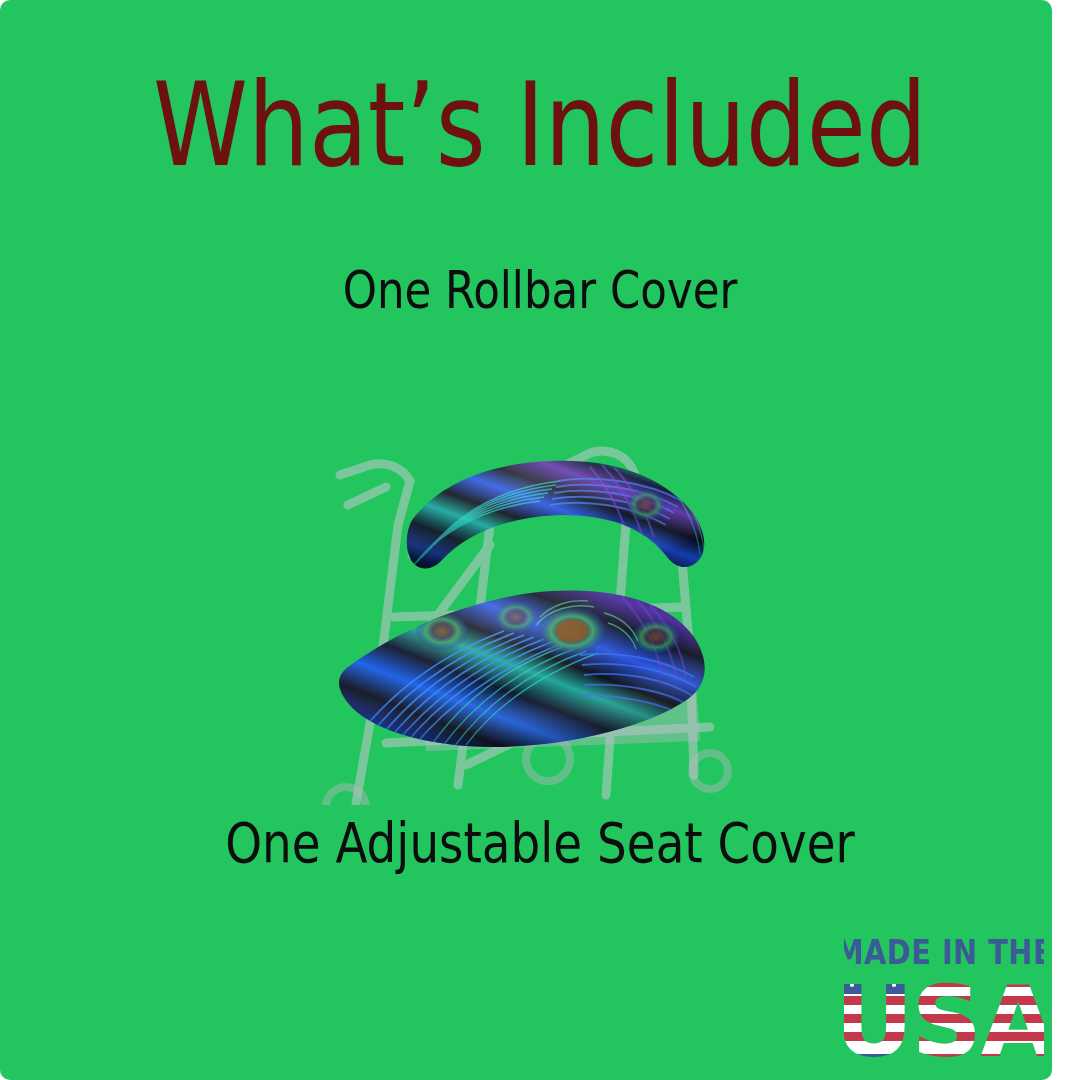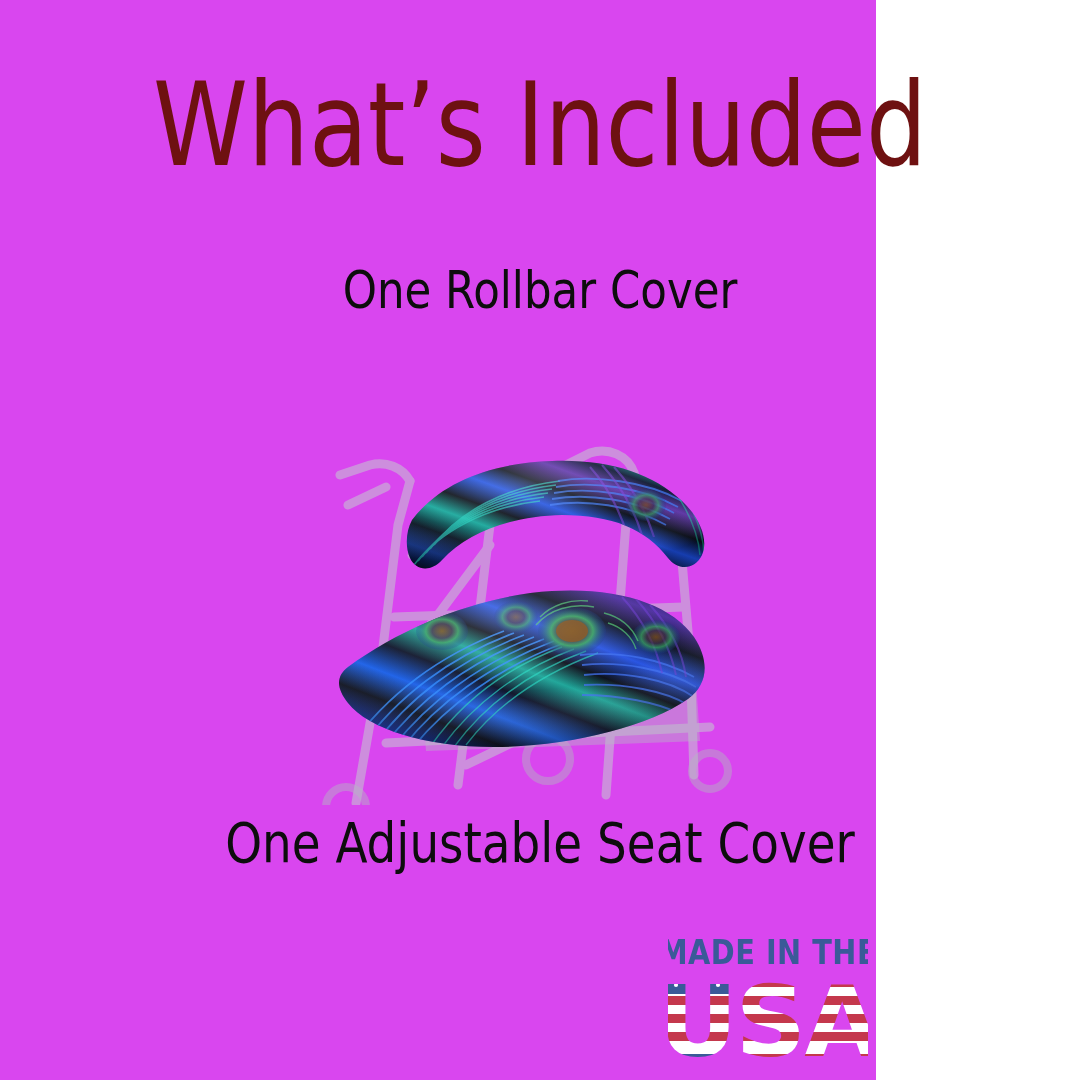--- a/index.html
+++ b/index.html
@@ -8,23 +8,24 @@
     background: #ffffff;
   }
   body {
     width: 1080px;
     height: 1080px;
     overflow: hidden;
     font-family: "Liberation Sans", sans-serif;
   }
   .page {
     position: relative;
-    width: 876px;
+    width: 1052px;
     height: 1080px;
-    background: #d946ef;
+    background: #22c55e;
+    border-radius: 10px;
   }
 
   
   .headline {
     position: absolute;
     top: 62px;
     left: 0;
     width: 1080px;
     text-align: center;
     color: #6e1111;

